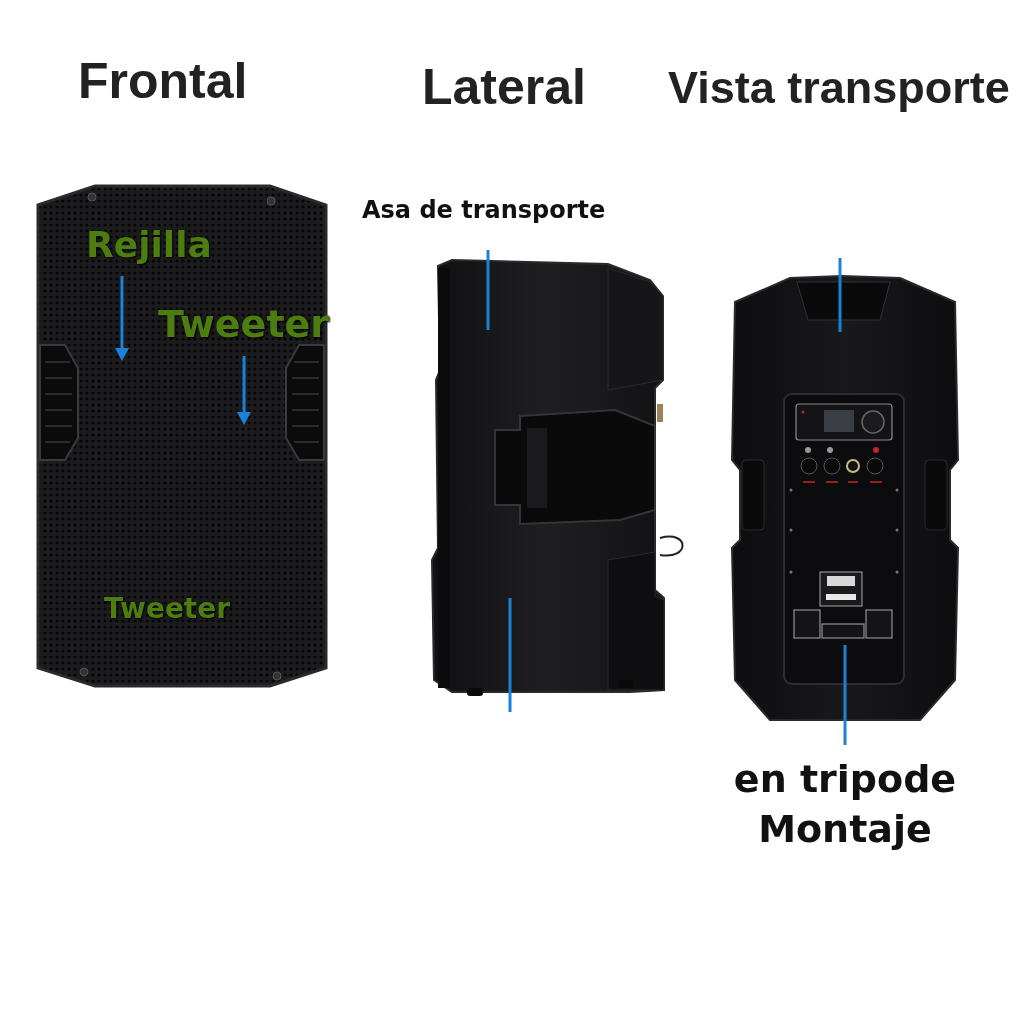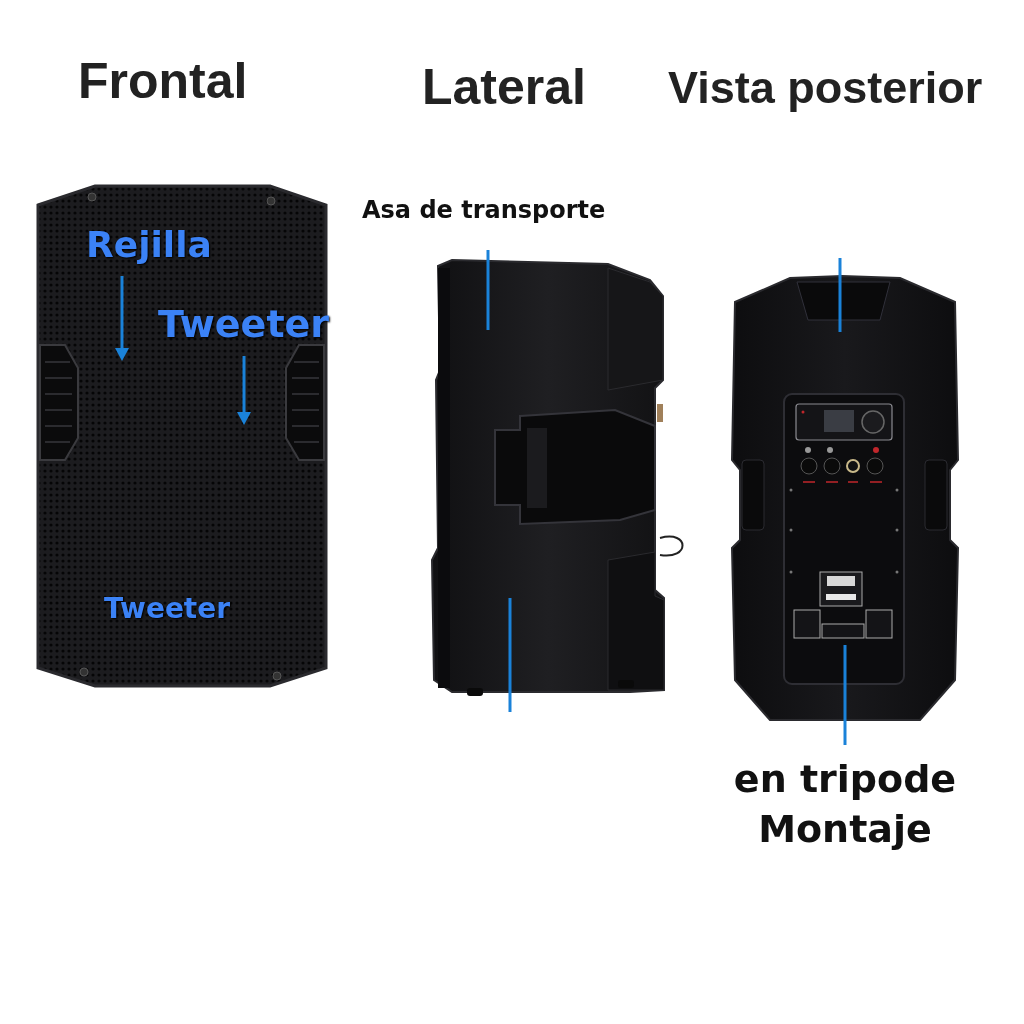--- a/index.html
+++ b/index.html
@@ -1,19 +1,19 @@
 <!DOCTYPE html>
 <html><head>
 <meta charset="utf-8">
 <style>
   html,body{margin:0;padding:0;background:#ffffff;}
   body{width:1024px;height:1024px;position:relative;overflow:hidden;font-family:"DejaVu Sans",sans-serif;}
   .title{position:absolute;font-family:"Liberation Sans",sans-serif;font-weight:bold;color:#222;font-size:50px;letter-spacing:0px;white-space:nowrap;}
   .lbl-dark{position:absolute;font-family:"DejaVu Sans",sans-serif;font-weight:600;color:#111;white-space:nowrap;text-align:center;}
-  .lbl-light{position:absolute;font-family:"DejaVu Sans",sans-serif;font-weight:bold;color:#3b82f6;white-space:nowrap;text-shadow:1px 1px 2px #000;}
+  .lbl-light{position:absolute;font-family:"DejaVu Sans",sans-serif;font-weight:bold;color:#4d7c0f;white-space:nowrap;text-shadow:1px 1px 2px #000;}
   svg{position:absolute;left:0;top:0;}
 </style>
 </head>
 <body>
 
 <svg width="1024" height="1024" viewBox="0 0 1024 1024">
   <defs>
     <pattern id="mesh" width="6" height="6" patternUnits="userSpaceOnUse">
       <rect width="6" height="6" fill="#1c1c1f"></rect>
       <circle cx="3" cy="3" r="1.6" fill="#050506"></circle>
@@ -132,21 +132,21 @@
         <circle cx="897" cy="572" r="1.5"></circle>
     </g>
 
     <line x1="840" y1="258" x2="840" y2="332" stroke="#1a82d9" stroke-width="3"></line>
     <line x1="845" y1="645" x2="845" y2="745" stroke="#1a82d9" stroke-width="3"></line>
   </g>
 </svg>
 
 <div class="title" style="left:78px;top:52px;">Frontal</div>
 <div class="title" style="left:422px;top:58px;">Lateral</div>
-<div class="title" style="left:668px;top:62px;font-size:45px;">Vista posterior</div>
+<div class="title" style="left:668px;top:62px;font-size:45px;">Vista transporte</div>
 
 <div class="lbl-light" style="left:86px;top:224px;font-size:36px;">Rejilla</div>
 <div class="lbl-light" style="left:158px;top:302px;font-size:38px;">Tweeter</div>
 <div class="lbl-light" style="left:104px;top:592px;font-size:28px;">Tweeter</div>
 
 <div class="lbl-dark" style="left:362px;top:196px;font-size:24px;">Asa de transporte</div>
 
 <div class="lbl-dark" style="left:700px;top:152px;width:284px;font-size:31px;line-height:44px;">
 </div>
 <div class="lbl-dark" style="left:730px;top:754px;width:230px;font-size:38px;line-height:50px;">

